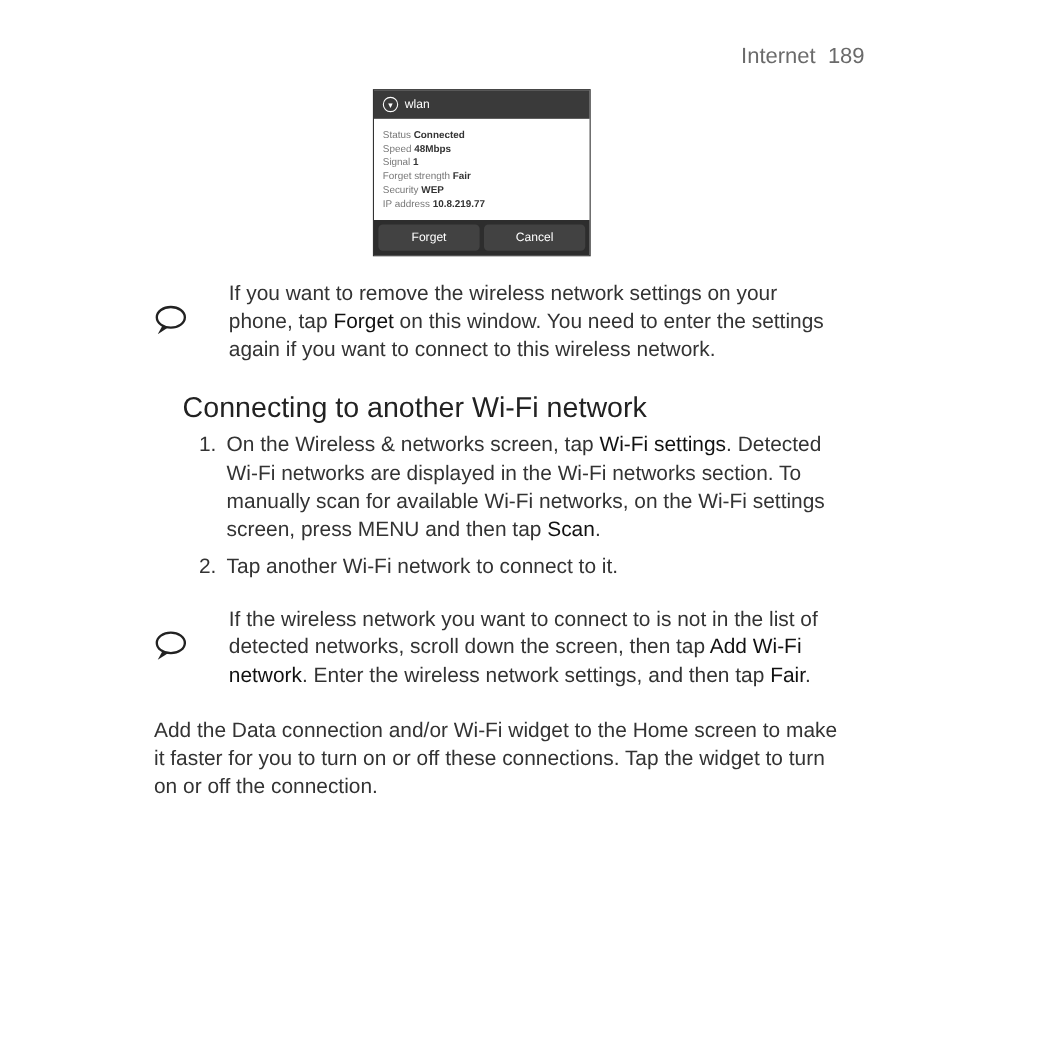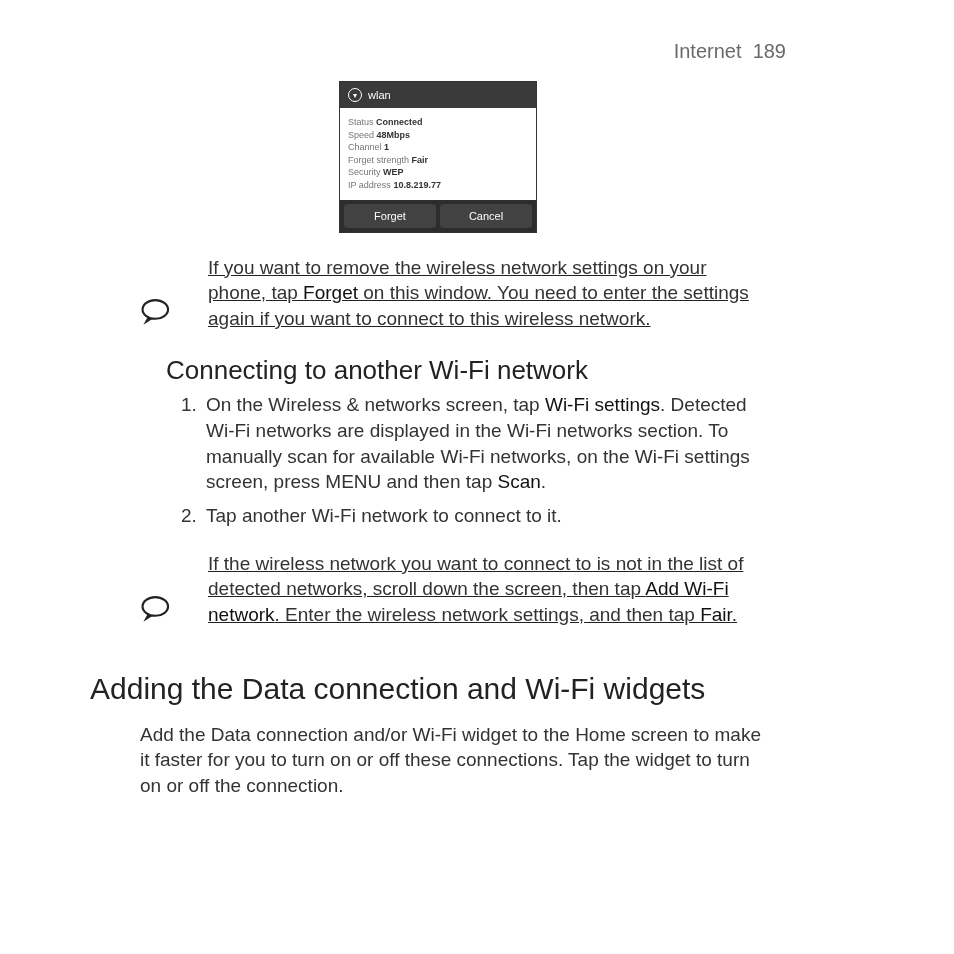--- a/index.html
+++ b/index.html
@@ -70,25 +70,24 @@
     background: #424242;
     color: #fff;
     text-align: center;
     padding: 6px 0;
     font-size: 11px;
     border-radius: 4px;
   }
 
   .note-row {
     display: flex;
-    align-items: flex-end;
+    align-items: center;
     margin-left: 50px;
     margin-right: 20px;
     margin-bottom: 24px;
-    text-decoration: underline;
   }
   .note-row .note-icon {
     flex: 0 0 auto;
     margin-right: 34px;
     margin-top: 0px;
   }
   .note-row .note-icon svg { width: 34px; height: 30px; }
   .note-row p {
     margin: 0;
     font-size: 19px;
@@ -140,21 +139,21 @@
   </div>
 
   <div class="screenshot-frame">
     <div class="screenshot-title">
       <span class="wifi-ic">▾</span>
       <span>wlan</span>
     </div>
     <div class="screenshot-body">
       <div><span class="lbl">Status</span> <span class="val">Connected</span></div>
       <div><span class="lbl">Speed</span> <span class="val">48Mbps</span></div>
-      <div><span class="lbl">Channel</span> <span class="val">1</span></div>
+      <div><span class="lbl">Signal</span> <span class="val">1</span></div>
       <div><span class="lbl">Forget strength</span> <span class="val">Fair</span></div>
       <div><span class="lbl">Security</span> <span class="val">WEP</span></div>
       <div><span class="lbl">IP address</span> <span class="val">10.8.219.77</span></div>
     </div>
     <div class="screenshot-buttons">
       <div class="btn">Forget</div>
       <div class="btn">Cancel</div>
     </div>
   </div>
 
@@ -183,16 +182,15 @@
       <svg viewBox="0 0 40 34">
           <ellipse cx="18" cy="14" rx="15" ry="11" fill="none" stroke="#222" stroke-width="2.5"></ellipse>
           <path d="M9 23 L4 32 L15 25" fill="#222"></path>
         </svg>
     </div>
     <p>
       <span>If the wireless network you want to connect to is not in the list of detected networks, scroll down the screen, then tap </span><span class="strong">Add Wi-Fi network</span><span>. Enter the wireless network settings, and then tap </span><span class="strong">Fair</span><span>.</span>
     </p>
   </div>
 
-  <div class="h1">Adding the Data connection and Wi-Fi widgets</div>
   <p class="body-p">Add the Data connection and/or Wi-Fi widget to the Home screen to make it faster for you to turn on or off these connections. Tap the widget to turn on or off the connection.</p>
 
 </div>
 
 </body></html>

